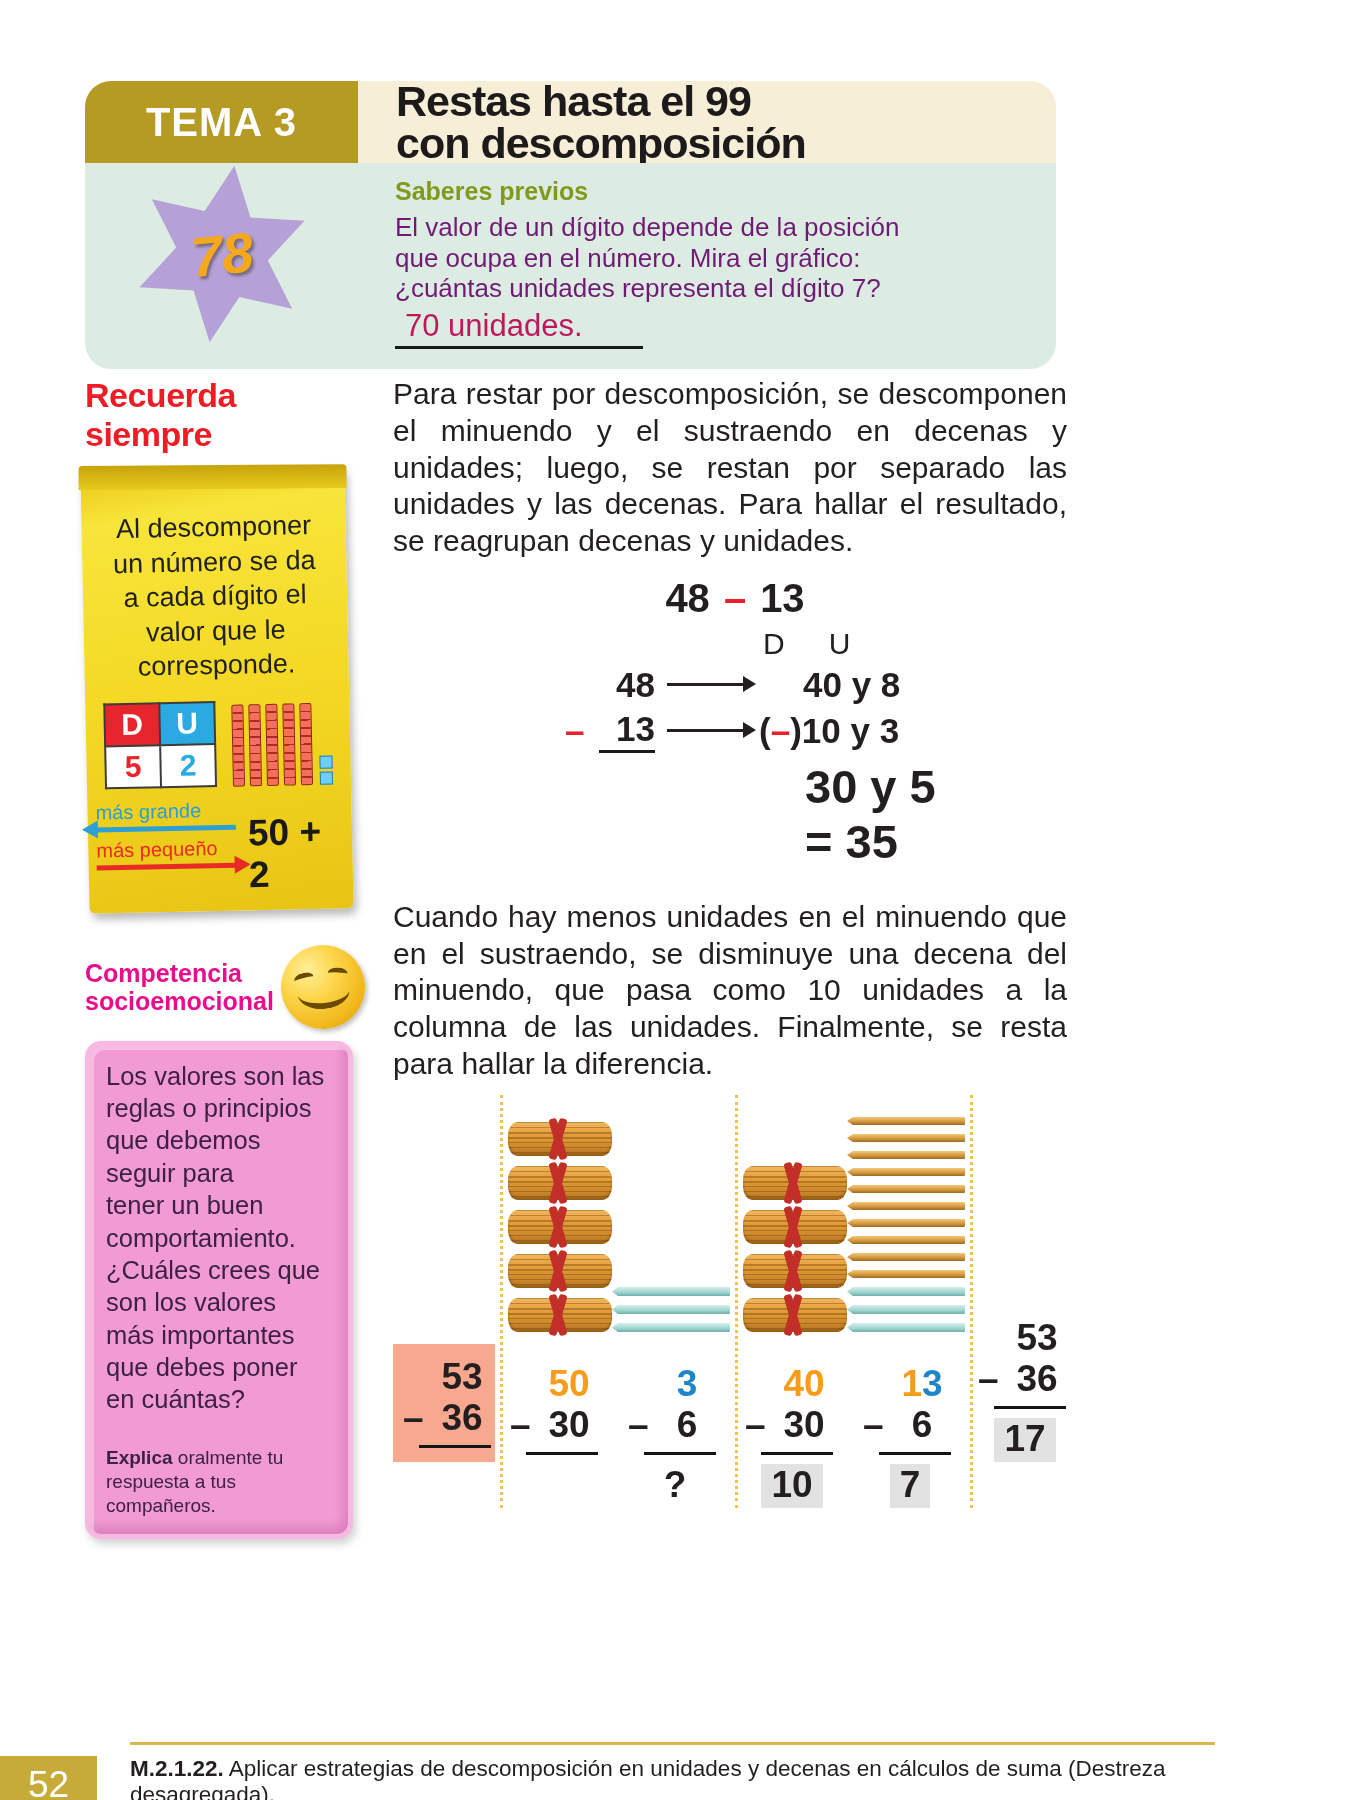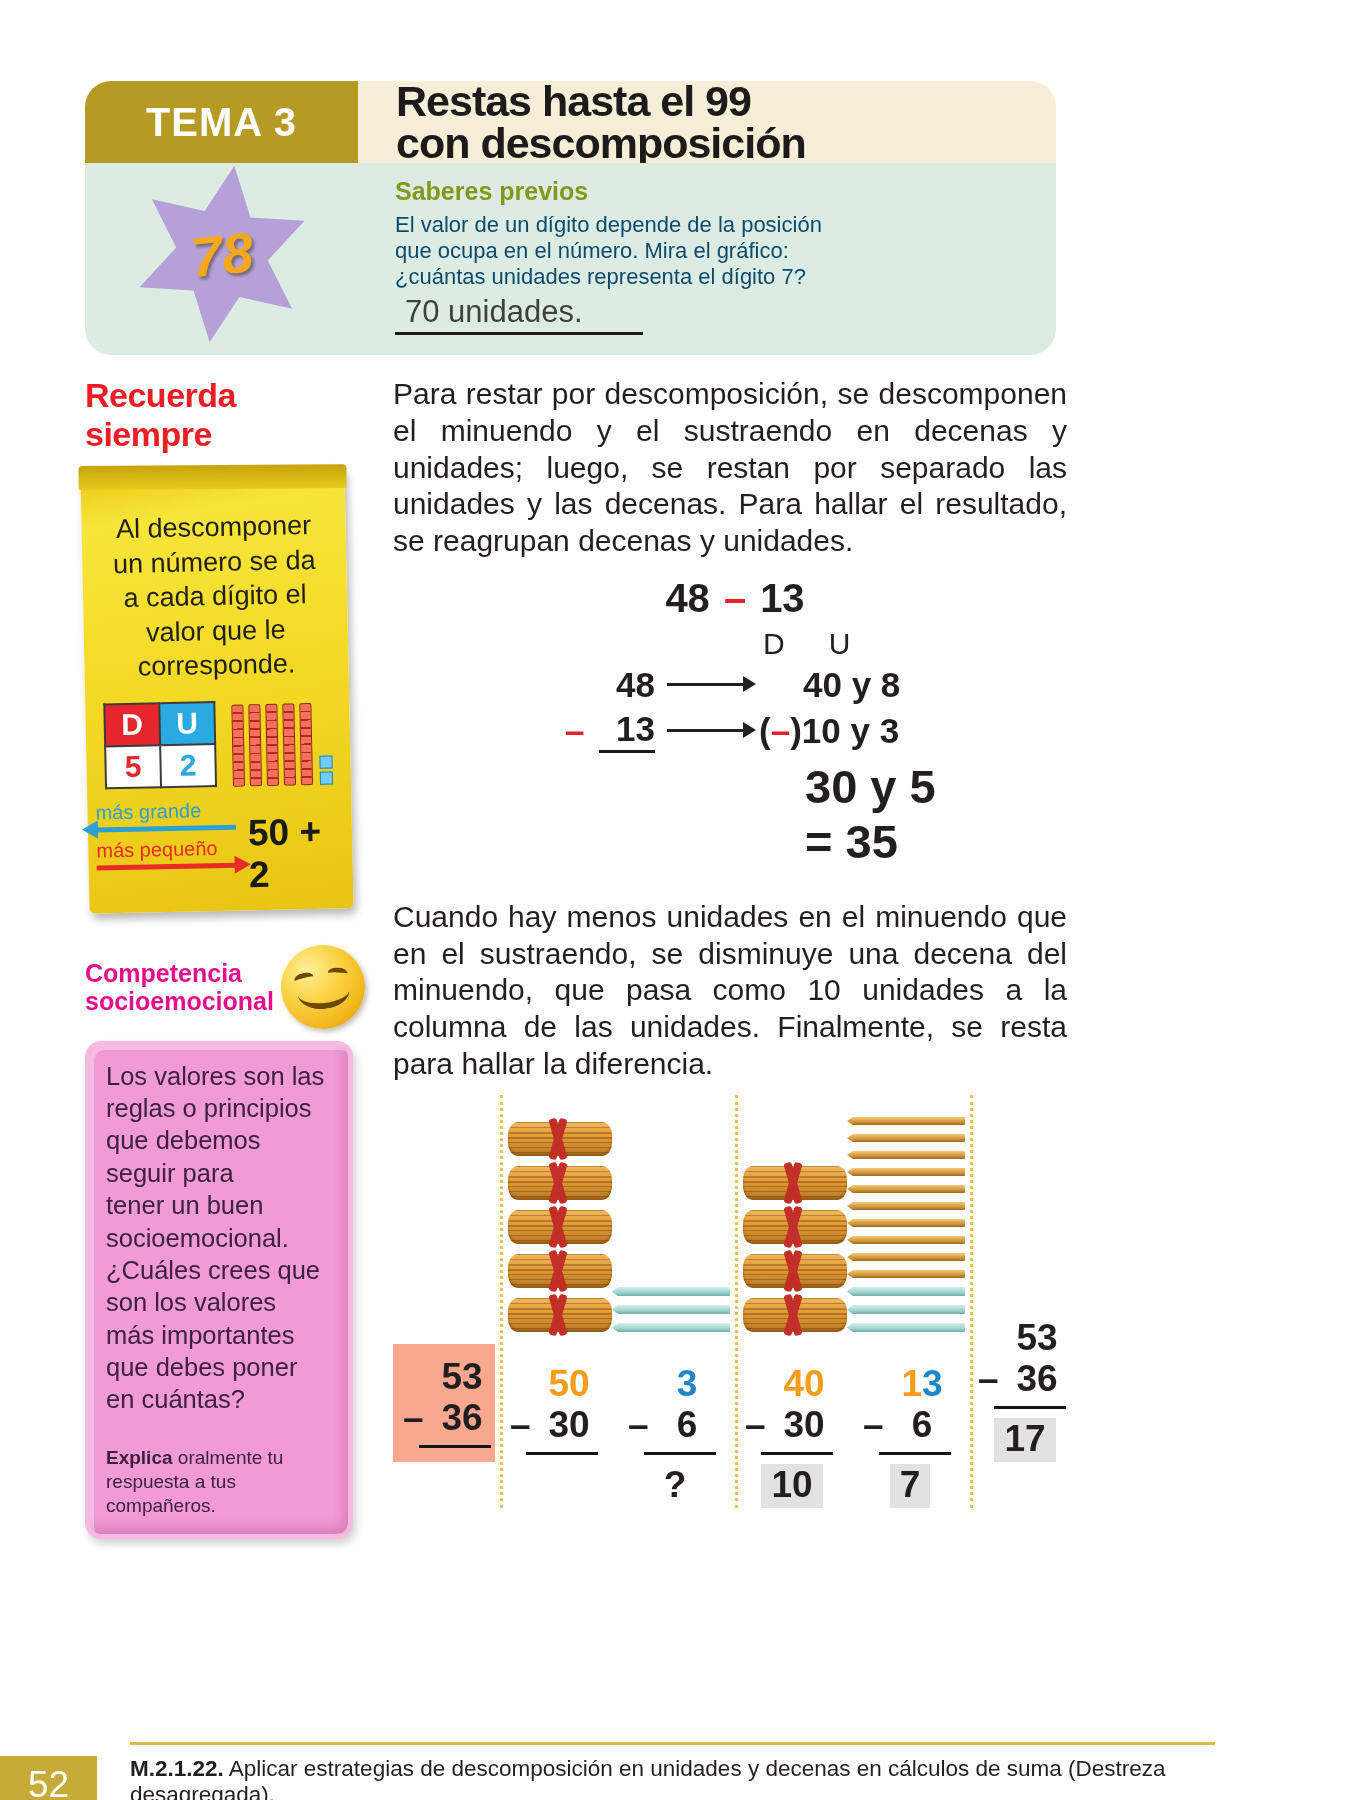--- a/index.html
+++ b/index.html
@@ -31,26 +31,26 @@
     position:absolute; left:48px; top:2px; width:178px; height:178px;
     background:#b5a1d7; transform:rotate(8deg);
     clip-path:polygon(50% 0%,63% 27.5%,93.3% 25%,76% 50%,93.3% 75%,63% 72.5%,50% 100%,37% 72.5%,6.7% 75%,24% 50%,6.7% 25%,37% 27.5%);
     display:flex; align-items:center; justify-content:center;
   }
   .star-num {
     font-size:56px; font-weight:700; font-style:italic; color:#f5a81c;
     transform:rotate(-14deg); text-shadow:2px 3px 3px rgba(60,60,60,0.55);
   }
   .saberes-label { color:#82991d; font-weight:700; font-size:25px; margin:2px 0 6px; }
-  .saberes-line { font-size:22px; line-height:1.18; color:#0c4a6e; }
+  .saberes-line { font-size:26px; line-height:1.18; color:#701a75; }
   .answer-line {
     display:inline-block; margin-top:4px; padding:0 60px 2px 10px;
     border-bottom:3px solid #1a1a1a;
   }
-  .answer-text { color:#404040; font-size:31px; }
+  .answer-text { color:#be185d; font-size:31px; }
 
   
   .leftcol { position:absolute; left:85px; top:376px; width:280px; }
   .recuerda-title { color:#ee1c25; font-weight:700; font-size:34px; letter-spacing:-0.5px; }
   .note {
     margin-top:14px; width:264px; min-height:378px; position:relative;
     transform:rotate(-1.2deg);
     background:linear-gradient(172deg,#e9c614 0%,#f8e53a 12%,#f3d722 55%,#e8c414 100%);
     border-radius:6px; padding:42px 8px 14px;
     box-shadow:3px 6px 9px rgba(0,0,0,0.28);
@@ -278,21 +278,21 @@
         <span class="mouth"></span>
       </div>
     </div>
 
     <div class="pink-box">
       <div class="pink-line">Los valores son las</div>
       <div class="pink-line">reglas o principios</div>
       <div class="pink-line">que debemos</div>
       <div class="pink-line">seguir para</div>
       <div class="pink-line">tener un buen</div>
-      <div class="pink-line">socioemocional.</div>
+      <div class="pink-line">comportamiento.</div>
       <div class="pink-line">¿Cuáles crees que</div>
       <div class="pink-line">son los valores</div>
       <div class="pink-line">más importantes</div>
       <div class="pink-line">que debes poner</div>
       <div class="pink-line">en cuántas?</div>
       <div class="explica">
         <b>Explica</b><span> oralmente tu respuesta a tus compañeros.</span>
       </div>
     </div>
   </div>

